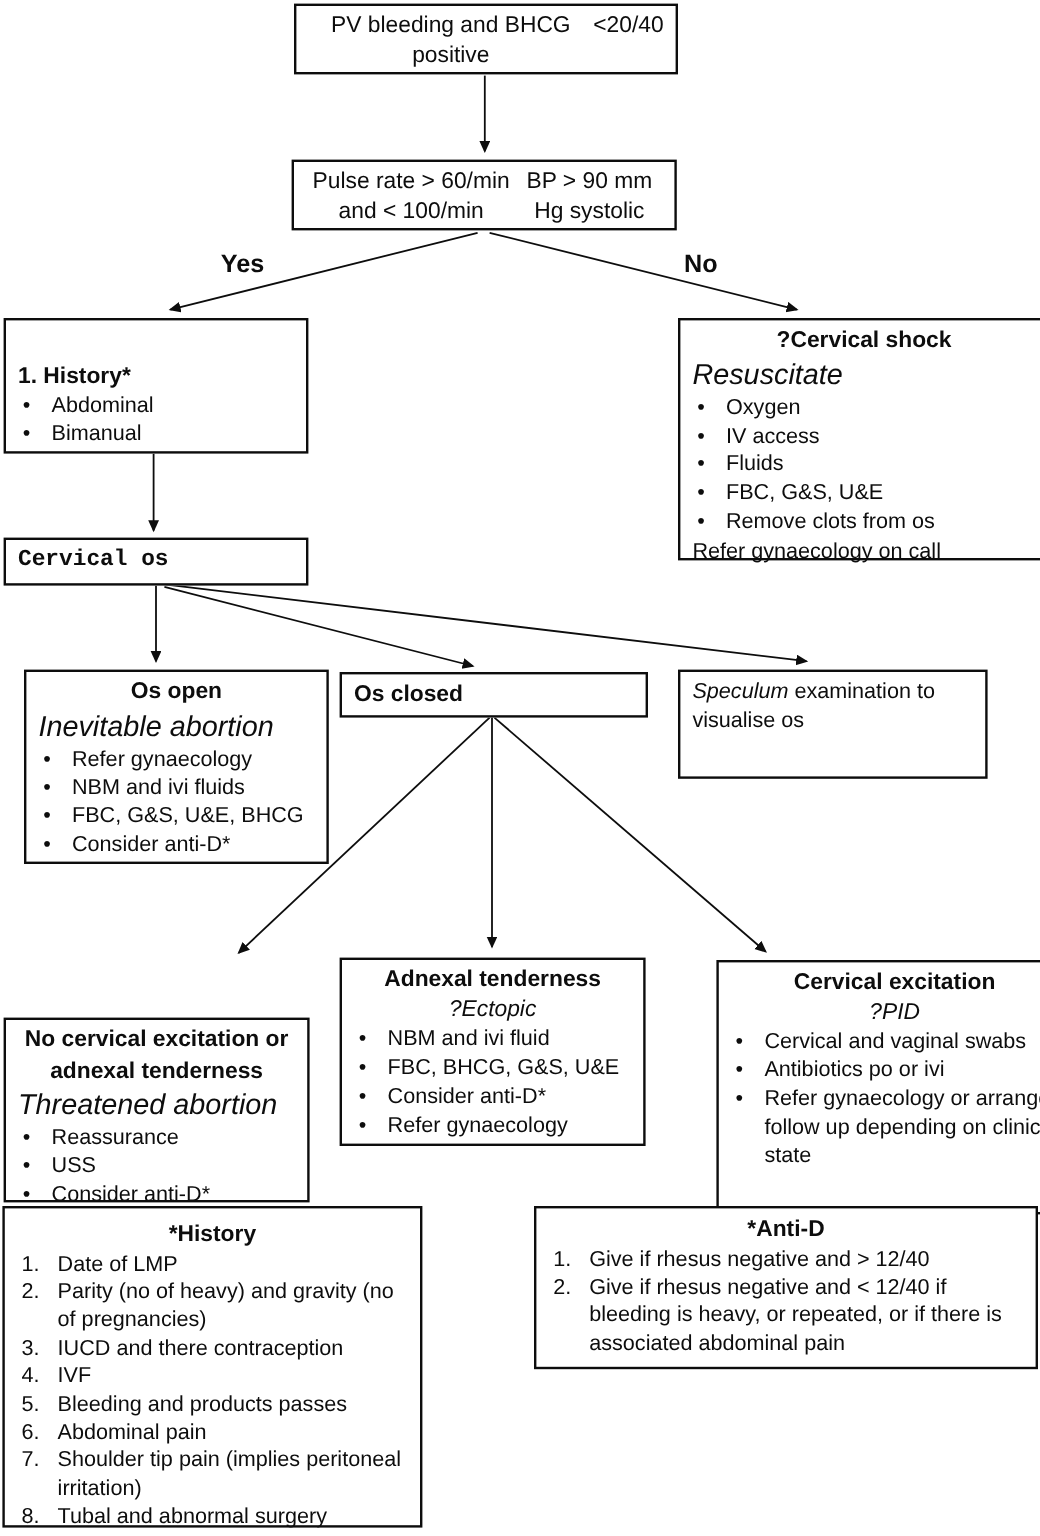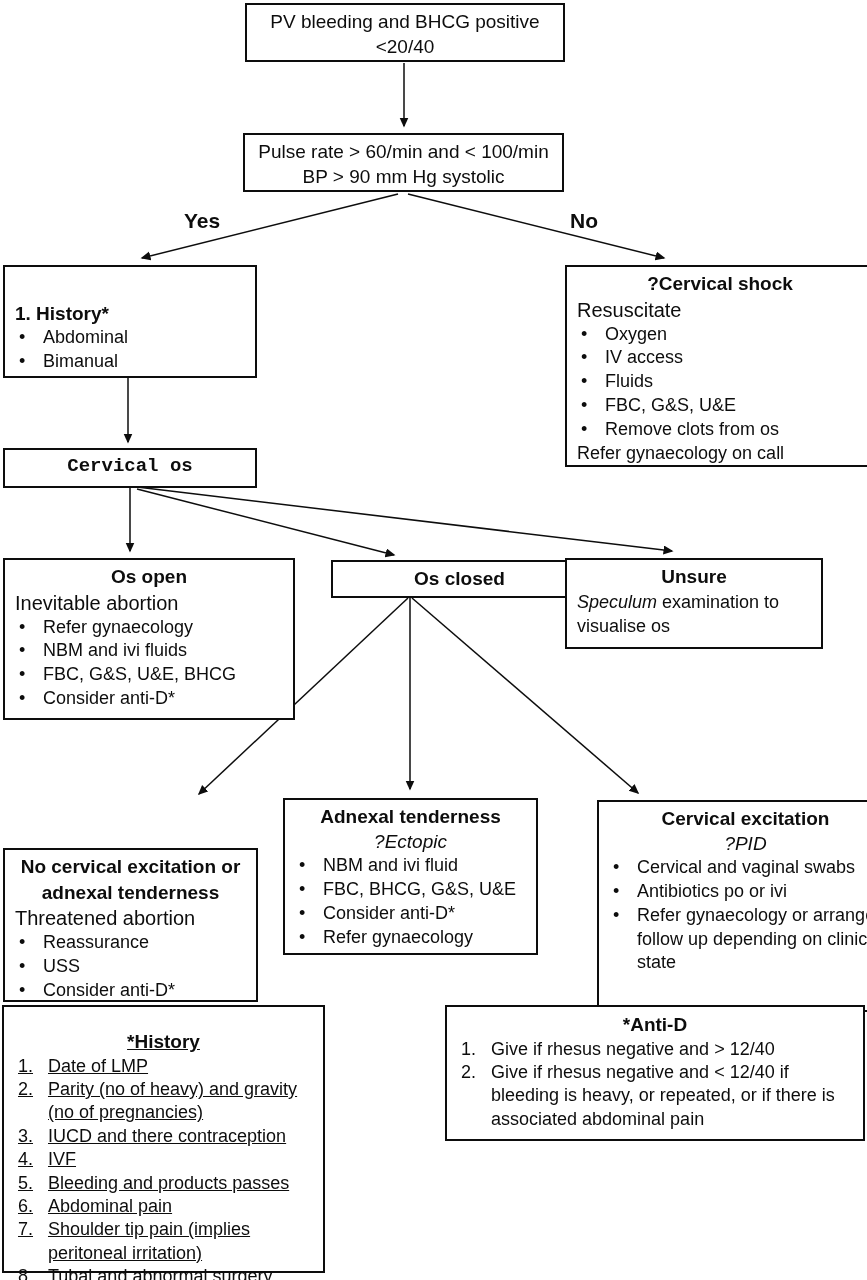--- a/index.html
+++ b/index.html
@@ -5,26 +5,26 @@
   html,body{margin:0;padding:0;background:#ffffff;}
   .canvas{
     position:relative;width:867px;height:1280px;background:#ffffff;
     font-family:"Liberation Sans",sans-serif;color:#0d0d0d;overflow:hidden;
   }
   .arrow-layer{position:absolute;left:0;top:0;width:867px;height:1280px;pointer-events:none;}
   .box{
     position:absolute;border:2.5px solid #0d0d0d;background:#ffffff;
     box-sizing:border-box;padding:4px 10px;
   }
-  .vcenter{display:flex;flex-direction:column;justify-content:flex-start;height:100%;}
+  .vcenter{display:flex;flex-direction:row;justify-content:flex-start;height:100%;}
   .c{text-align:center;}
   .t{font-size:19px;line-height:1.34;}
   .box-title{font-weight:700;font-size:19px;line-height:1.35;text-align:center;}
   .bold-line{font-weight:700;font-size:19px;line-height:1.32;margin-top:28px;}
-  .subtitle-left{font-size:20px;line-height:1.3;}
+  .subtitle-left{font-style:italic;font-size:24px;line-height:1.3;}
   .subtitle-center{font-style:italic;font-size:19px;line-height:1.3;text-align:center;}
   .blist .row{display:flex;font-size:18px;line-height:1.32;}
   .blist .marker{flex:0 0 24px;padding-left:4px;}
   .nlist .row{display:flex;font-size:18px;line-height:1.3;}
   .nlist .marker{flex:0 0 30px;padding-left:4px;}
   .item-text{flex:1;}
   .edge-label{position:absolute;font-weight:700;font-size:21px;line-height:1;}
   .it{font-style:italic;}
 </style>
 </head>
@@ -110,21 +110,21 @@
       </div>
     <div class="t" style="font-size:18px;">Refer gynaecology on call</div>
   </div>
 
   <div class="box" style="left:3px;top:448px;width:254px;height:40px;font-family:Liberation Mono, monospace;">
     <div class="vcenter">
       <div class="box-title">Cervical os</div>
     </div>
   </div>
 
-  <div class="box" style="left:3px;top:558px;width:292px;height:162px;">
+  <div class="box" style="left:20px;top:558px;width:254px;height:162px;">
     <div class="box-title">Os open</div>
     <div class="subtitle-left">Inevitable abortion</div>
     <div class="blist">
         <div class="row">
           <span class="marker">•</span>
           <span class="item-text">Refer gynaecology</span>
         </div>
         <div class="row">
           <span class="marker">•</span>
           <span class="item-text">NBM and ivi fluids</span>
@@ -133,28 +133,27 @@
           <span class="marker">•</span>
           <span class="item-text">FBC, G&amp;S, U&amp;E, BHCG</span>
         </div>
         <div class="row">
           <span class="marker">•</span>
           <span class="item-text">Consider anti-D*</span>
         </div>
       </div>
   </div>
 
-  <div class="box" style="left:283px;top:560px;width:257px;height:38px;margin-left:48px;">
+  <div class="box" style="left:283px;top:560px;width:257px;height:38px;">
     <div class="vcenter">
       <div class="box-title">Os closed</div>
     </div>
   </div>
 
   <div class="box" style="left:565px;top:558px;width:258px;height:91px;">
-    <div class="box-title">Unsure</div>
     <div class="t" style="font-size:18px;"><span class="it">Speculum</span><span> examination to visualise os</span></div>
   </div>
 
   <div class="box" style="left:3px;top:801px;width:255px;height:154px;margin-top:47px;">
     <div class="box-title">No cervical excitation or adnexal tenderness</div>
     <div class="subtitle-left">Threatened abortion</div>
     <div class="blist">
         <div class="row">
           <span class="marker">•</span>
           <span class="item-text">Reassurance</span>
@@ -205,21 +204,21 @@
           <span class="marker">•</span>
           <span class="item-text">Antibiotics po or ivi</span>
         </div>
         <div class="row">
           <span class="marker">•</span>
           <span class="item-text">Refer gynaecology or arrange follow up depending on clinical state</span>
         </div>
       </div>
   </div>
 
-  <div class="box" style="left:2px;top:1005px;width:323px;height:268px;padding-top:22px;text-decoration:underline;">
+  <div class="box" style="left:2px;top:1005px;width:350px;height:268px;padding-top:9px;">
     <div class="box-title">*History</div>
     <div class="nlist">
         <div class="row">
           <span class="marker">1.</span>
           <span class="item-text">Date of LMP</span>
         </div>
         <div class="row">
           <span class="marker">2.</span>
           <span class="item-text">Parity (no of heavy) and gravity (no of pregnancies)</span>
         </div>

